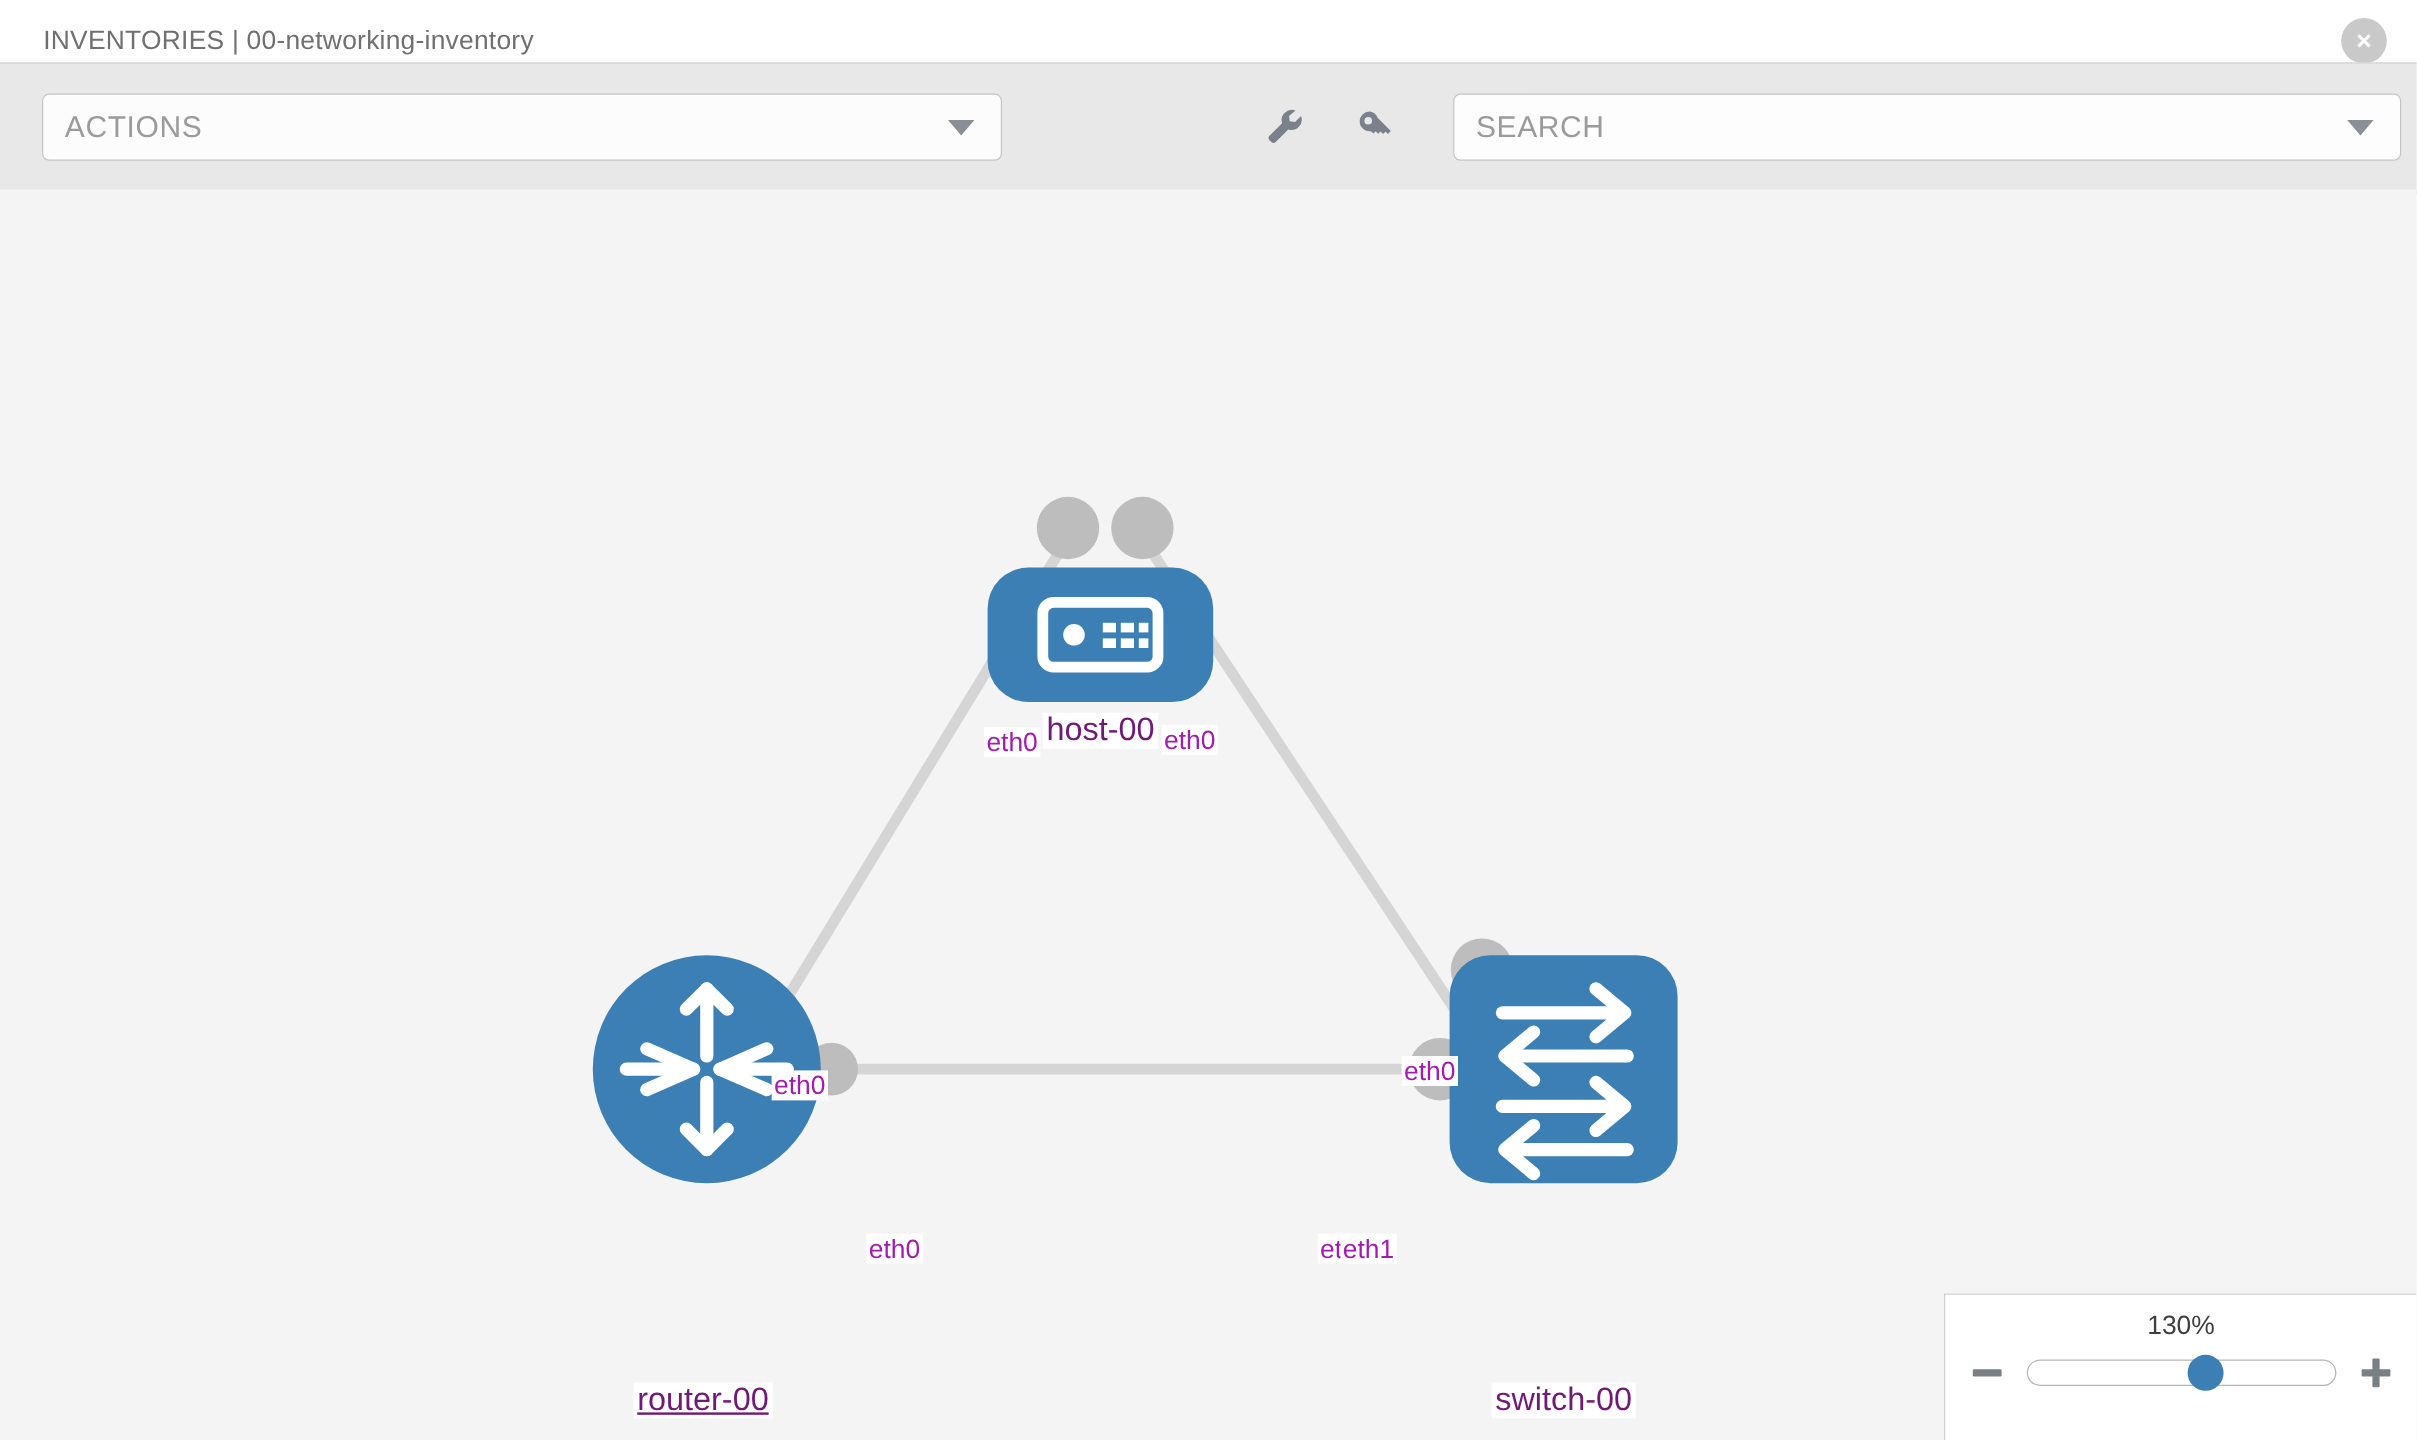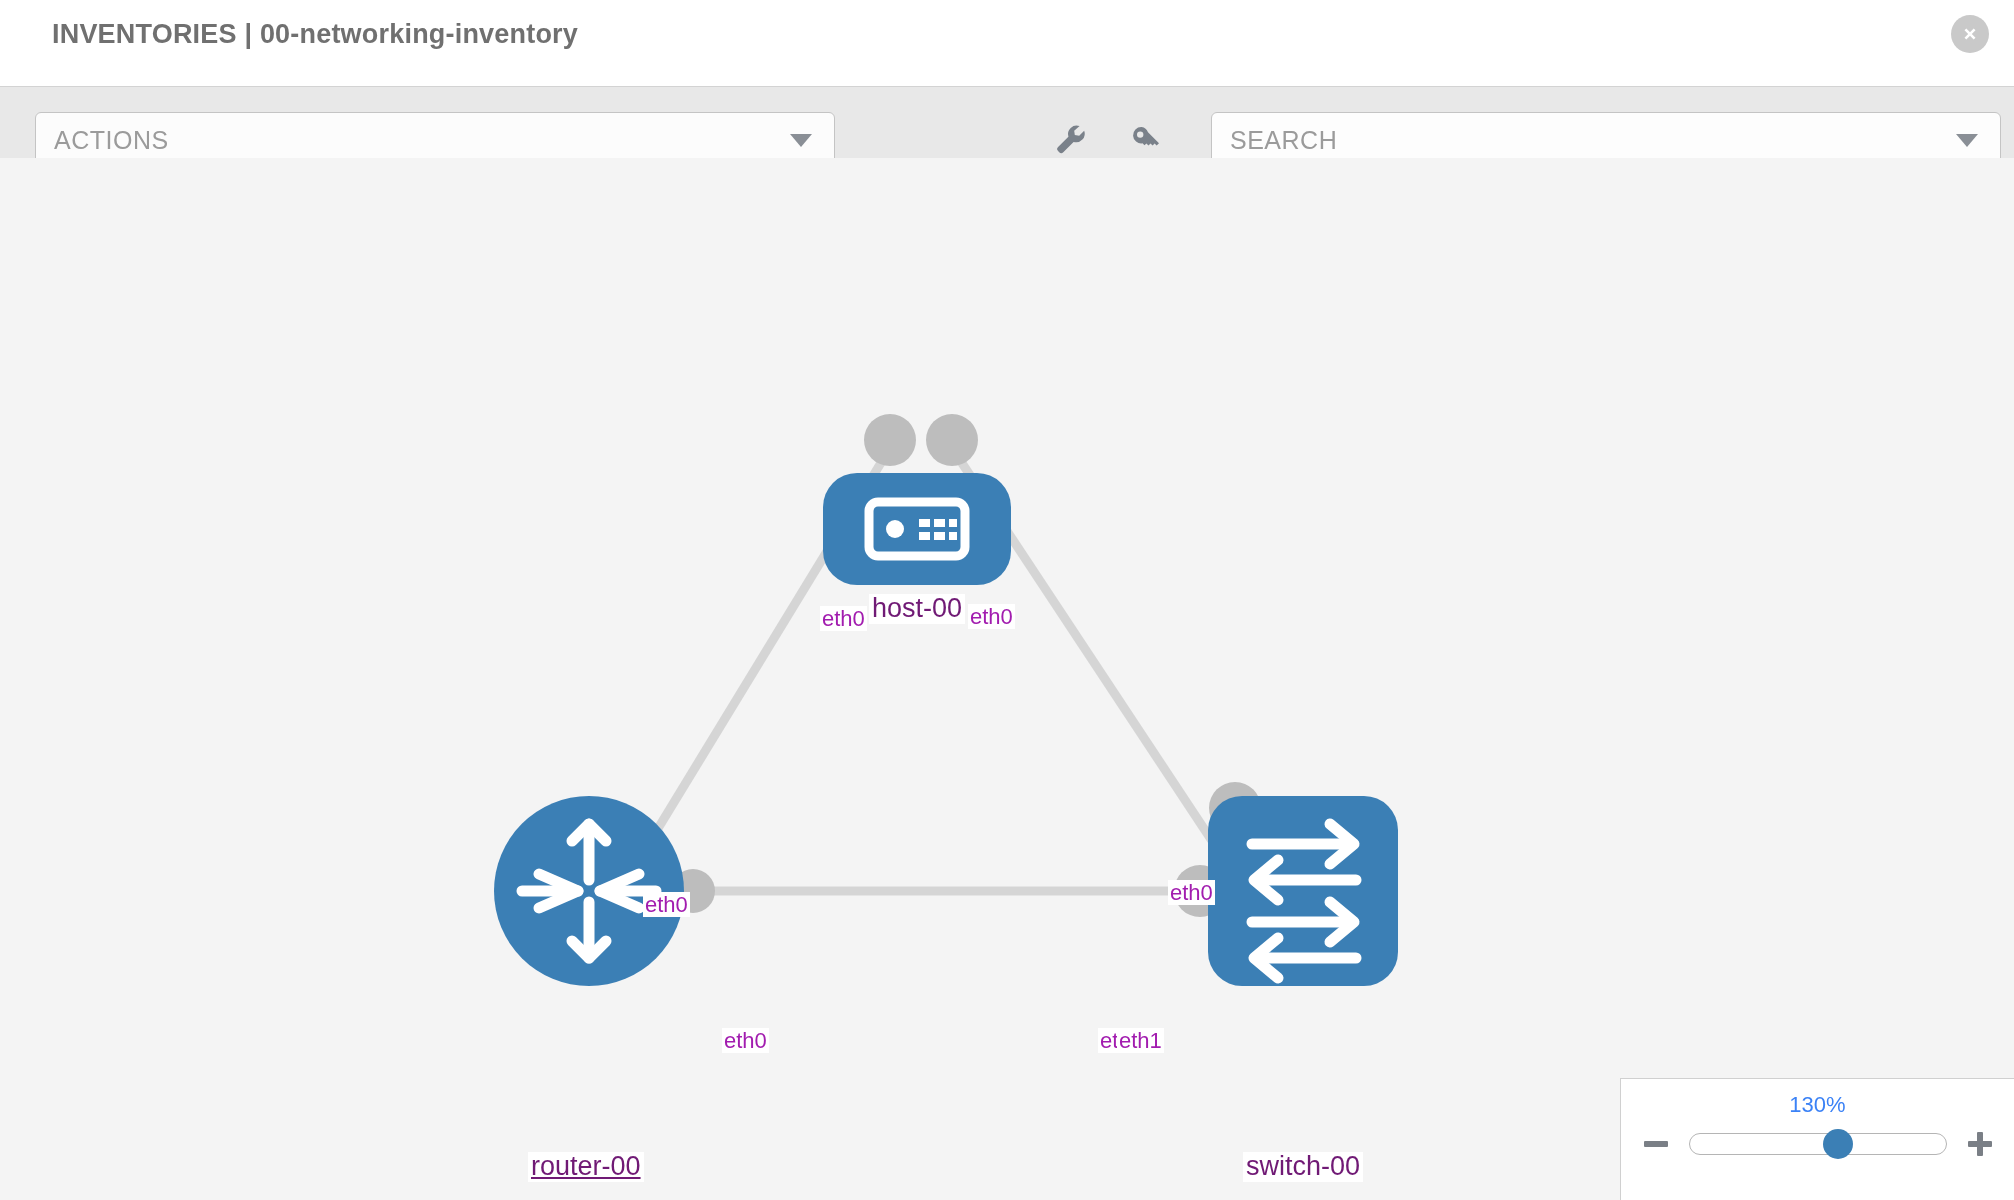--- a/index.html
+++ b/index.html
@@ -23,23 +23,23 @@
   .header {
     position: absolute;
     top: 0; left: 0;
     width: 2014px;
     height: 68px;
     background: #ffffff;
     display: flex;
     align-items: center;
   }
   .header-title {
-    margin-left: 52px;
-    font-size: 27px;
-    font-weight: bold;
+    margin-left: 36px;
+    font-size: 22px;
+    font-weight: normal;
     color: #707070;
     letter-spacing: 0.2px;
     white-space: nowrap;
   }
   .close-btn {
     position: absolute;
     right: 25px;
     top: 15px;
     width: 38px;
     height: 38px;
@@ -48,21 +48,21 @@
     display: flex;
     align-items: center;
     justify-content: center;
     cursor: pointer;
   }
   .close-btn svg { display: block; }
 
   
   .toolbar {
     position: absolute;
-    top: 86px; left: 0;
+    top: 52px; left: 0;
     width: 2014px;
     height: 109px;
     background: #e8e8e8;
     border-top: 1px solid #d3d3d3;
     border-bottom: 2px solid #b9b9b9;
     display: flex;
     align-items: center;
   }
 
   .actions-select {
@@ -160,21 +160,21 @@
     border: 1px solid #d0d0d0;
     border-right: none;
     border-bottom: none;
   }
   .zoom-value {
     position: absolute;
     top: 13px;
     left: 0; right: 0;
     text-align: center;
     font-size: 22px;
-    color: #3b82f6;
+    color: #404040;
   }
   .zoom-row {
     position: absolute;
     top: 50px;
     left: 0; right: 0;
     display: flex;
     align-items: center;
     justify-content: center;
     gap: 18px;
   }

